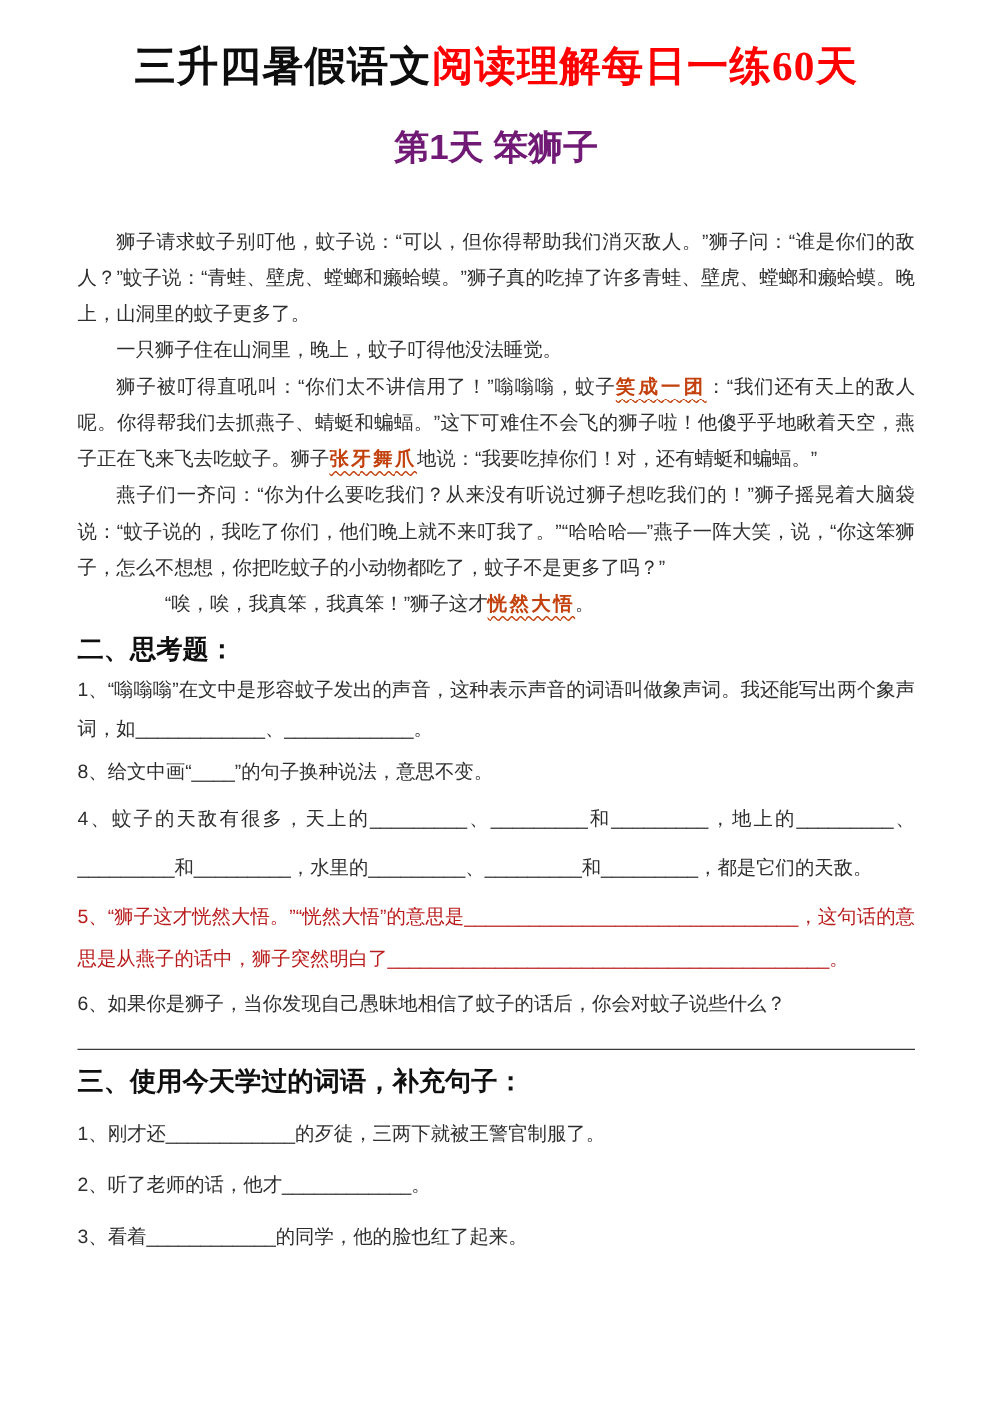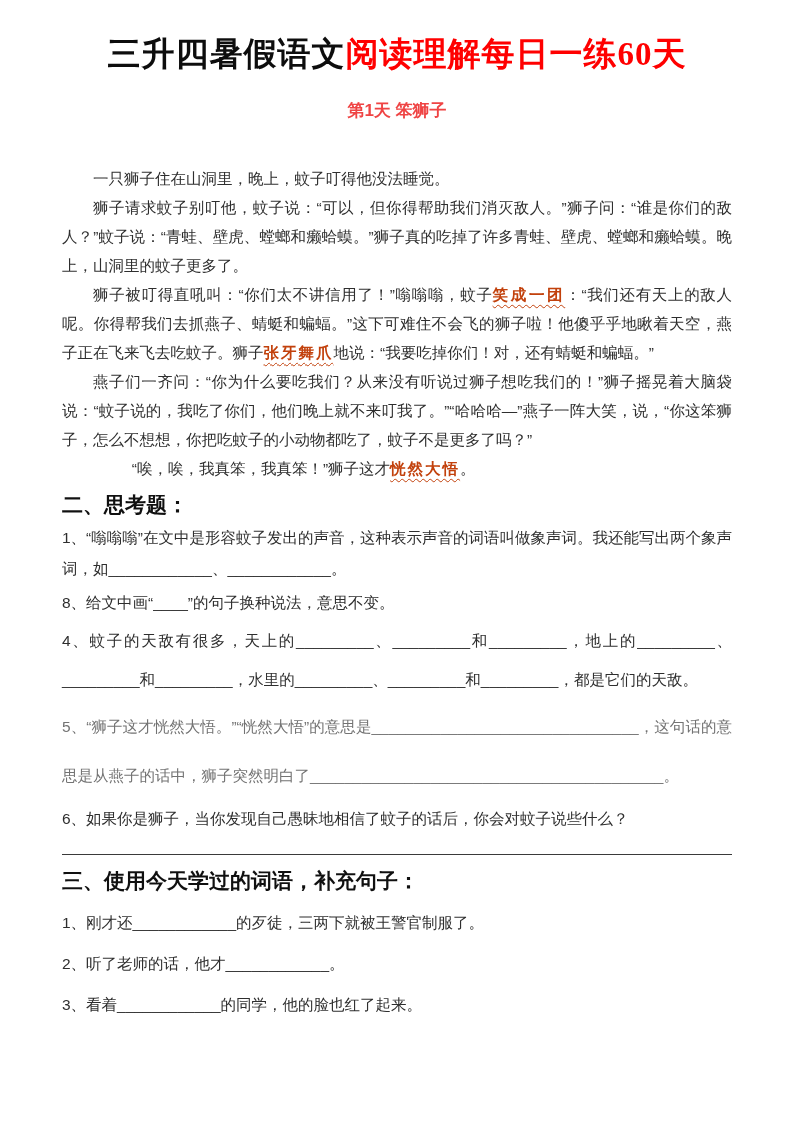--- a/index.html
+++ b/index.html
@@ -23,22 +23,22 @@
     font-size:33px;
     line-height:1.25;
     color:#0d0d0d;
     letter-spacing:1px;
     white-space:nowrap;
   }
   .doc-title .title-red { color:#ff0000; }
   .doc-subtitle {
     text-align:center;
     font-weight:bold;
-    font-size:17px;
-    color:#ef4444;
+    font-size:28px;
+    color:#701a75;
     margin-top:24px;
   }
   .story {
     margin-top:42px;
     font-size:15.5px;
     line-height:29px;
     text-align:justify;
     color:#2e2e2e;
   }
   .story p { text-indent:2em; }
@@ -65,21 +65,21 @@
   .sec-heading {
     font-size:21px;
     font-weight:bold;
     color:#101010;
     margin-top:8px;
     line-height:28px;
   }
   .questions { font-size:15.5px; color:#2e2e2e; }
   .q { line-height:31px; margin-top:3px; text-align:justify; }
   .q-q4 { line-height:39px; }
-  .q-q5 { color:#737373; line-height:49px; }
+  .q-q5 { color:#b91c1c; line-height:34px; }
   .wavy-mark {
     display:inline-block;
     text-decoration:underline wavy;
     text-decoration-thickness:1px;
     text-underline-offset:3px;
     white-space:pre;
   }
   .divider {
     border:none;
     border-top:1.6px solid #3a3a3a;
@@ -93,22 +93,22 @@
 
 <div class="page">
 
   <div class="doc-title">
     <span>三升四暑假语文</span><span class="title-red">阅读理解每日一练60天</span>
   </div>
 
   <div class="doc-subtitle">第1天 笨狮子</div>
 
   <div class="story">
+    <p>狮子请求蚊子别叮他，蚊子说：“可以，但你得帮助我们消灭敌人。”狮子问：“谁是你们的敌人？”蚊子说：“青蛙、壁虎、螳螂和癞蛤蟆。”狮子真的吃掉了许多青蛙、壁虎、螳螂和癞蛤蟆。晚上，山洞里的蚊子更多了。</p>
     <p>一只狮子住在山洞里，晚上，蚊子叮得他没法睡觉。</p>
-    <p>狮子请求蚊子别叮他，蚊子说：“可以，但你得帮助我们消灭敌人。”狮子问：“谁是你们的敌人？”蚊子说：“青蛙、壁虎、螳螂和癞蛤蟆。”狮子真的吃掉了许多青蛙、壁虎、螳螂和癞蛤蟆。晚上，山洞里的蚊子更多了。</p>
     <p><span>狮子被叮得直吼叫：“你们太不讲信用了！”嗡嗡嗡，蚊子</span><span class="em-wavy-bold">笑成一团</span><span>：“我们还有天上的敌人呢。你得帮我们去抓燕子、蜻蜓和蝙蝠。”这下可难住不会飞的狮子啦！他傻乎乎地瞅着天空，燕子正在飞来飞去吃蚊子。狮子</span><span class="em-wavy-bold">张牙舞爪</span><span>地说：“我要吃掉你们！对，还有蜻蜓和蝙蝠。”</span></p>
     <p><span>燕子们一齐问：“你为什么要吃我们？从来没有听说过狮子想吃我们的！”狮子摇晃着大脑袋说：“蚊子说的，我吃了你们，他们晚上就不来叮我了。”“哈哈哈—”燕子一阵大笑，说，“你这笨狮子，怎么不想想，</span><span class="u-straight">你把吃蚊子的小动物都吃了，蚊子不是更多了吗？</span><span>”</span></p>
     <p class="p-more-indent"><span>“唉，唉，我真笨，我真笨！”狮子这才</span><span class="em-wavy-bold">恍然大悟</span><span>。</span></p>
   </div>
 
   <div class="sec-heading">二、思考题：</div>
 
   <div class="questions">
     <div class="q">1、“嗡嗡嗡”在文中是形容蚊子发出的声音，这种表示声音的词语叫做象声词。我还能写出两个象声词，如____________、____________。</div>
     <div class="q">8、给文中画“____”的句子换种说法，意思不变。</div>

